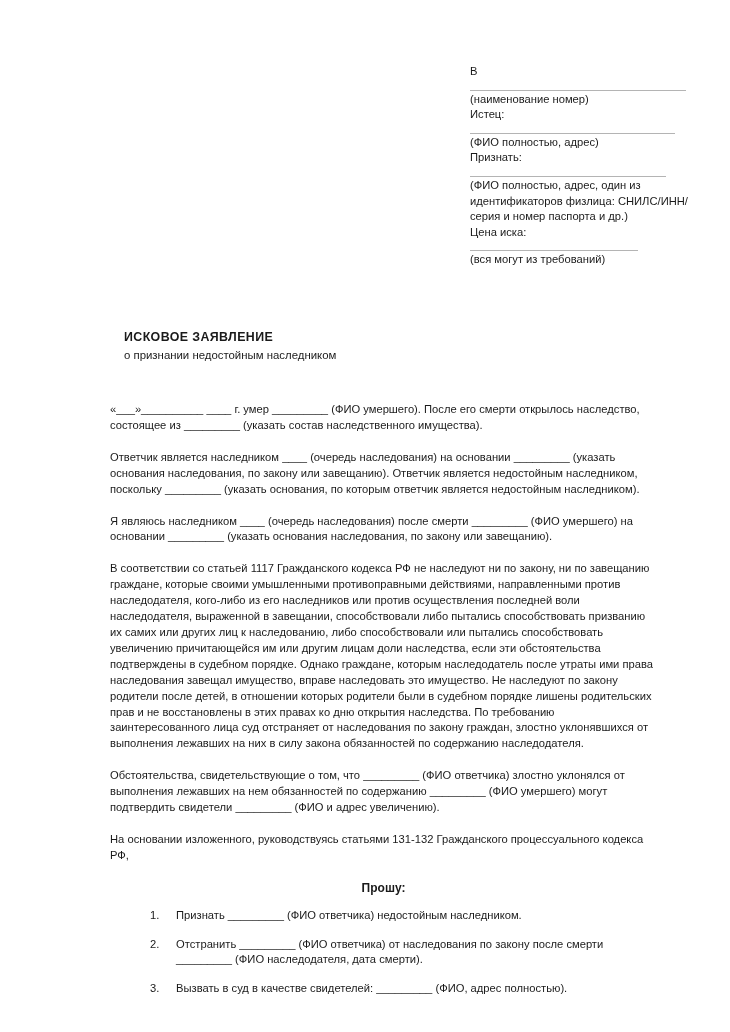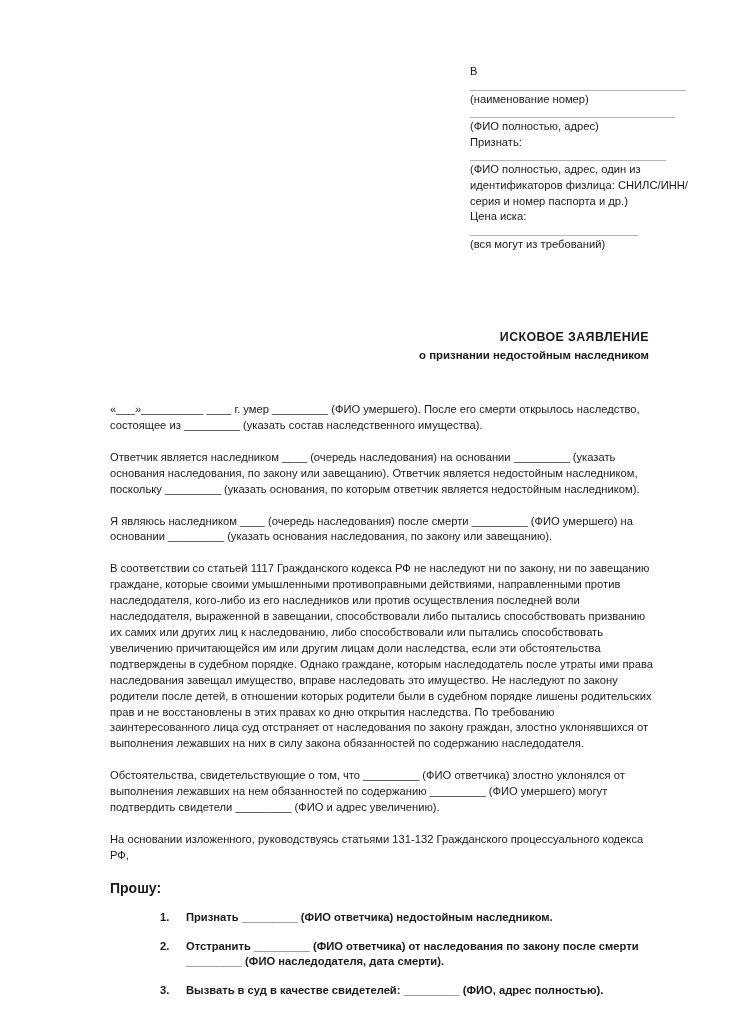--- a/index.html
+++ b/index.html
@@ -46,65 +46,64 @@
   .rule.full  { width: 216px; }
   .rule.mid   { width: 205px; }
   .rule.short { width: 196px; }
   .rule.tiny  { width: 168px; }
 
   .gap-sm { height: 7px; }
 
   
   .title-block {
     position: absolute;
-    left: 103px;
+    left: 124px;
     top: 330px;
     width: 546px;
-    text-align: right;
+    text-align: left;
   }
   .doc-title {
     font-size: 12.4px;
     font-weight: bold;
     letter-spacing: 0.4px;
     margin: 0;
   }
   .doc-subtitle {
     font-size: 11.4px;
-    font-weight: bold;
+    font-weight: normal;
     margin: 5px 0 0 0;
   }
 
   
   .body-block {
     position: absolute;
     left: 110px;
     top: 386px;
     width: 547px;
     font-size: 11.2px;
     line-height: 15.9px;
     text-align: left;
   }
   .body-block p {
     margin: 16px 0 15px 0;
   }
   .body-block p:last-child { margin-bottom: 0; }
 
   .proshu {
-    text-align: left;
+    text-align: center;
     font-weight: bold;
-    font-size: 14px;
+    font-size: 12px;
     margin: 17px 0 11px 0 !important;
   }
 
   ol.requests {
-    margin: 13px;
+    margin: 3px;
     padding: 0 0 0 37px;
     list-style: none;
     counter-reset: req;
-    font-weight: bold;
   }
   ol.requests li {
     counter-increment: req;
     position: relative;
     margin-bottom: 13px;
     padding-left: 26px;
     font-size: 11.2px;
     line-height: 15.9px;
   }
   ol.requests li:last-child { margin-bottom: 0; }
@@ -123,20 +122,21 @@
 <div class="page">
 
   <div class="addressee">
 
     <div class="line-text">В</div>
 
     <div class="gap-sm"></div>
     <div class="rule full"></div>
     <div class="line-text">(наименование номер)</div>
 
+    <div class="line-text">Истец:</div>
     <div class="gap-sm"></div>
     <div class="rule mid"></div>
     <div class="line-text">(ФИО полностью, адрес)</div>
 
     <div class="line-text">Признать:</div>
     <div class="gap-sm"></div>
     <div class="rule short"></div>
     <div class="line-text">(ФИО полностью, адрес, один из идентификаторов физлица: СНИЛС/ИНН/серия и номер паспорта и др.)</div>
 
     <div class="line-text">Цена иска:</div>

